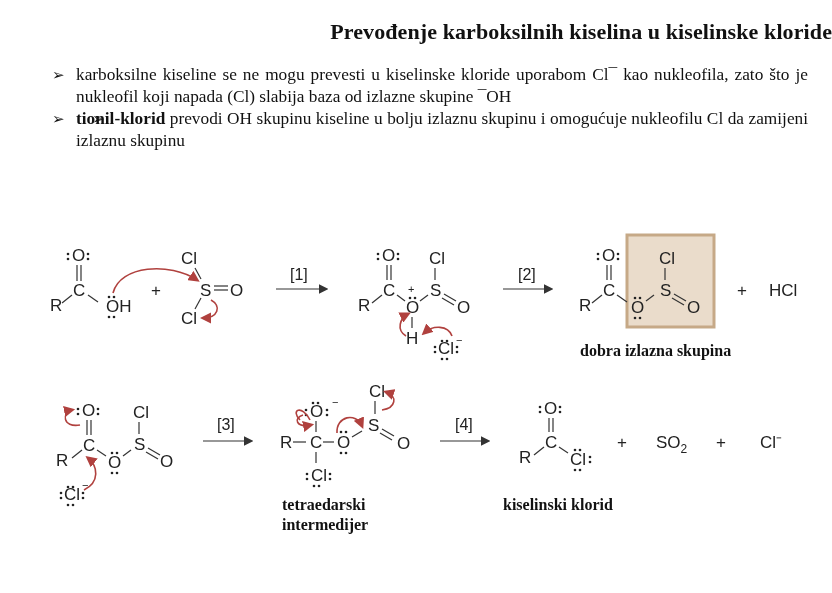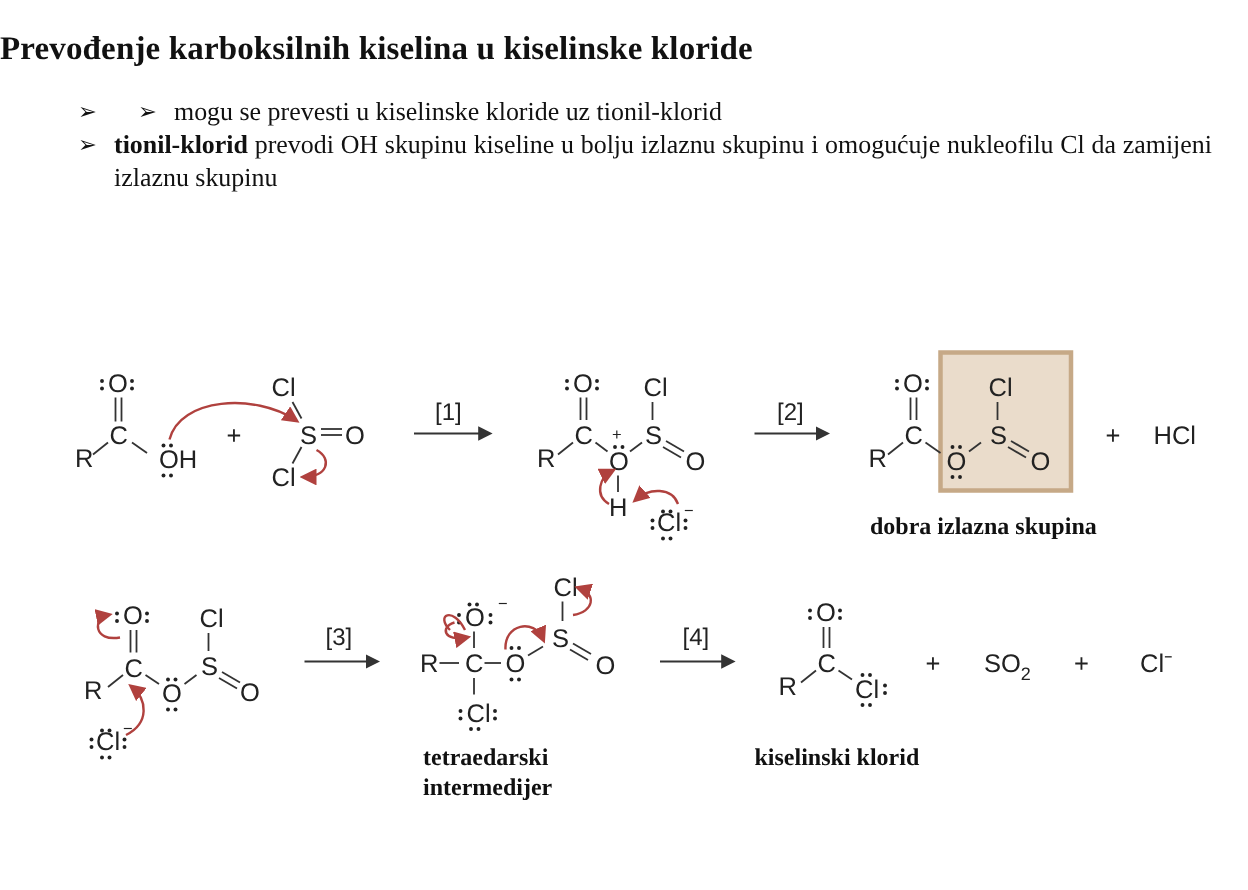--- a/index.html
+++ b/index.html
@@ -1,17 +1,17 @@
 <!DOCTYPE html>
 <html><head>
 <meta charset="utf-8">
 <style>
   html, body { margin:0; padding:0; background:#ffffff; }
   body { width:832px; height:593px; position:relative; overflow:hidden; font-family:"Liberation Serif", serif; color:#111; }
-  .title { position:absolute; left:0; width:832px; top:19px; text-align:left; font-weight:bold; font-size:22px; letter-spacing:0.1px; }
+  .title { position:absolute; left:0; width:832px; top:19px; text-align:right; font-weight:bold; font-size:22px; letter-spacing:0.1px; }
   .bullets { position:absolute; left:48px; top:64px; width:760px; font-size:17.3px; line-height:22px; }
   .b { position:relative; padding-left:28px; text-align:justify; }
   .b.sub { padding-left:68px; }
   .arrowhead { position:absolute; left:4px; top:0; font-size:15px; }
   .b.sub .arrowhead { left:44px; }
   .bold { font-weight:bold;margin-top:20px; }
   svg { position:absolute; left:0; top:0; }
   .chem { font-family:"Liberation Sans", sans-serif; font-size:17px; fill:#222; }
   .chem-sm { font-family:"Liberation Sans", sans-serif; font-size:11px; fill:#222; }
   .lbl { font-family:"Liberation Serif", serif; font-weight:bold; font-size:16px; fill:#111; }
@@ -21,24 +21,24 @@
   .dot { fill:#222; }
 </style>
 </head>
 <body>
 
 <div class="title">Prevođenje karboksilnih kiselina u kiselinske kloride</div>
 
 <div class="bullets">
   <div class="b">
     <span class="arrowhead">➢</span>
+    <span>karboksilne kiseline se ne mogu prevesti u kiselinske kloride uporabom Cl¯ kao  nukleofila, zato što je nukleofil koji napada (Cl) slabija baza od izlazne skupine ¯OH</span>
   </div>
   <div class="b sub">
     <span class="arrowhead">➢</span>
-    <span>mogu se prevesti u kiselinske kloride uz tionil-klorid</span>
   </div>
   <div class="b">
     <span class="arrowhead">➢</span>
     <span class="bold">tionil-klorid</span><span> prevodi OH skupinu kiseline u bolju izlaznu skupinu i omogućuje nukleofilu Cl da zamijeni izlaznu skupinu</span>
   </div>
 </div>
 
 <svg width="832" height="593" viewBox="0 0 832 593">
   <defs>
     <marker id="ah" markerWidth="8" markerHeight="8" refX="6" refY="4" orient="auto">

